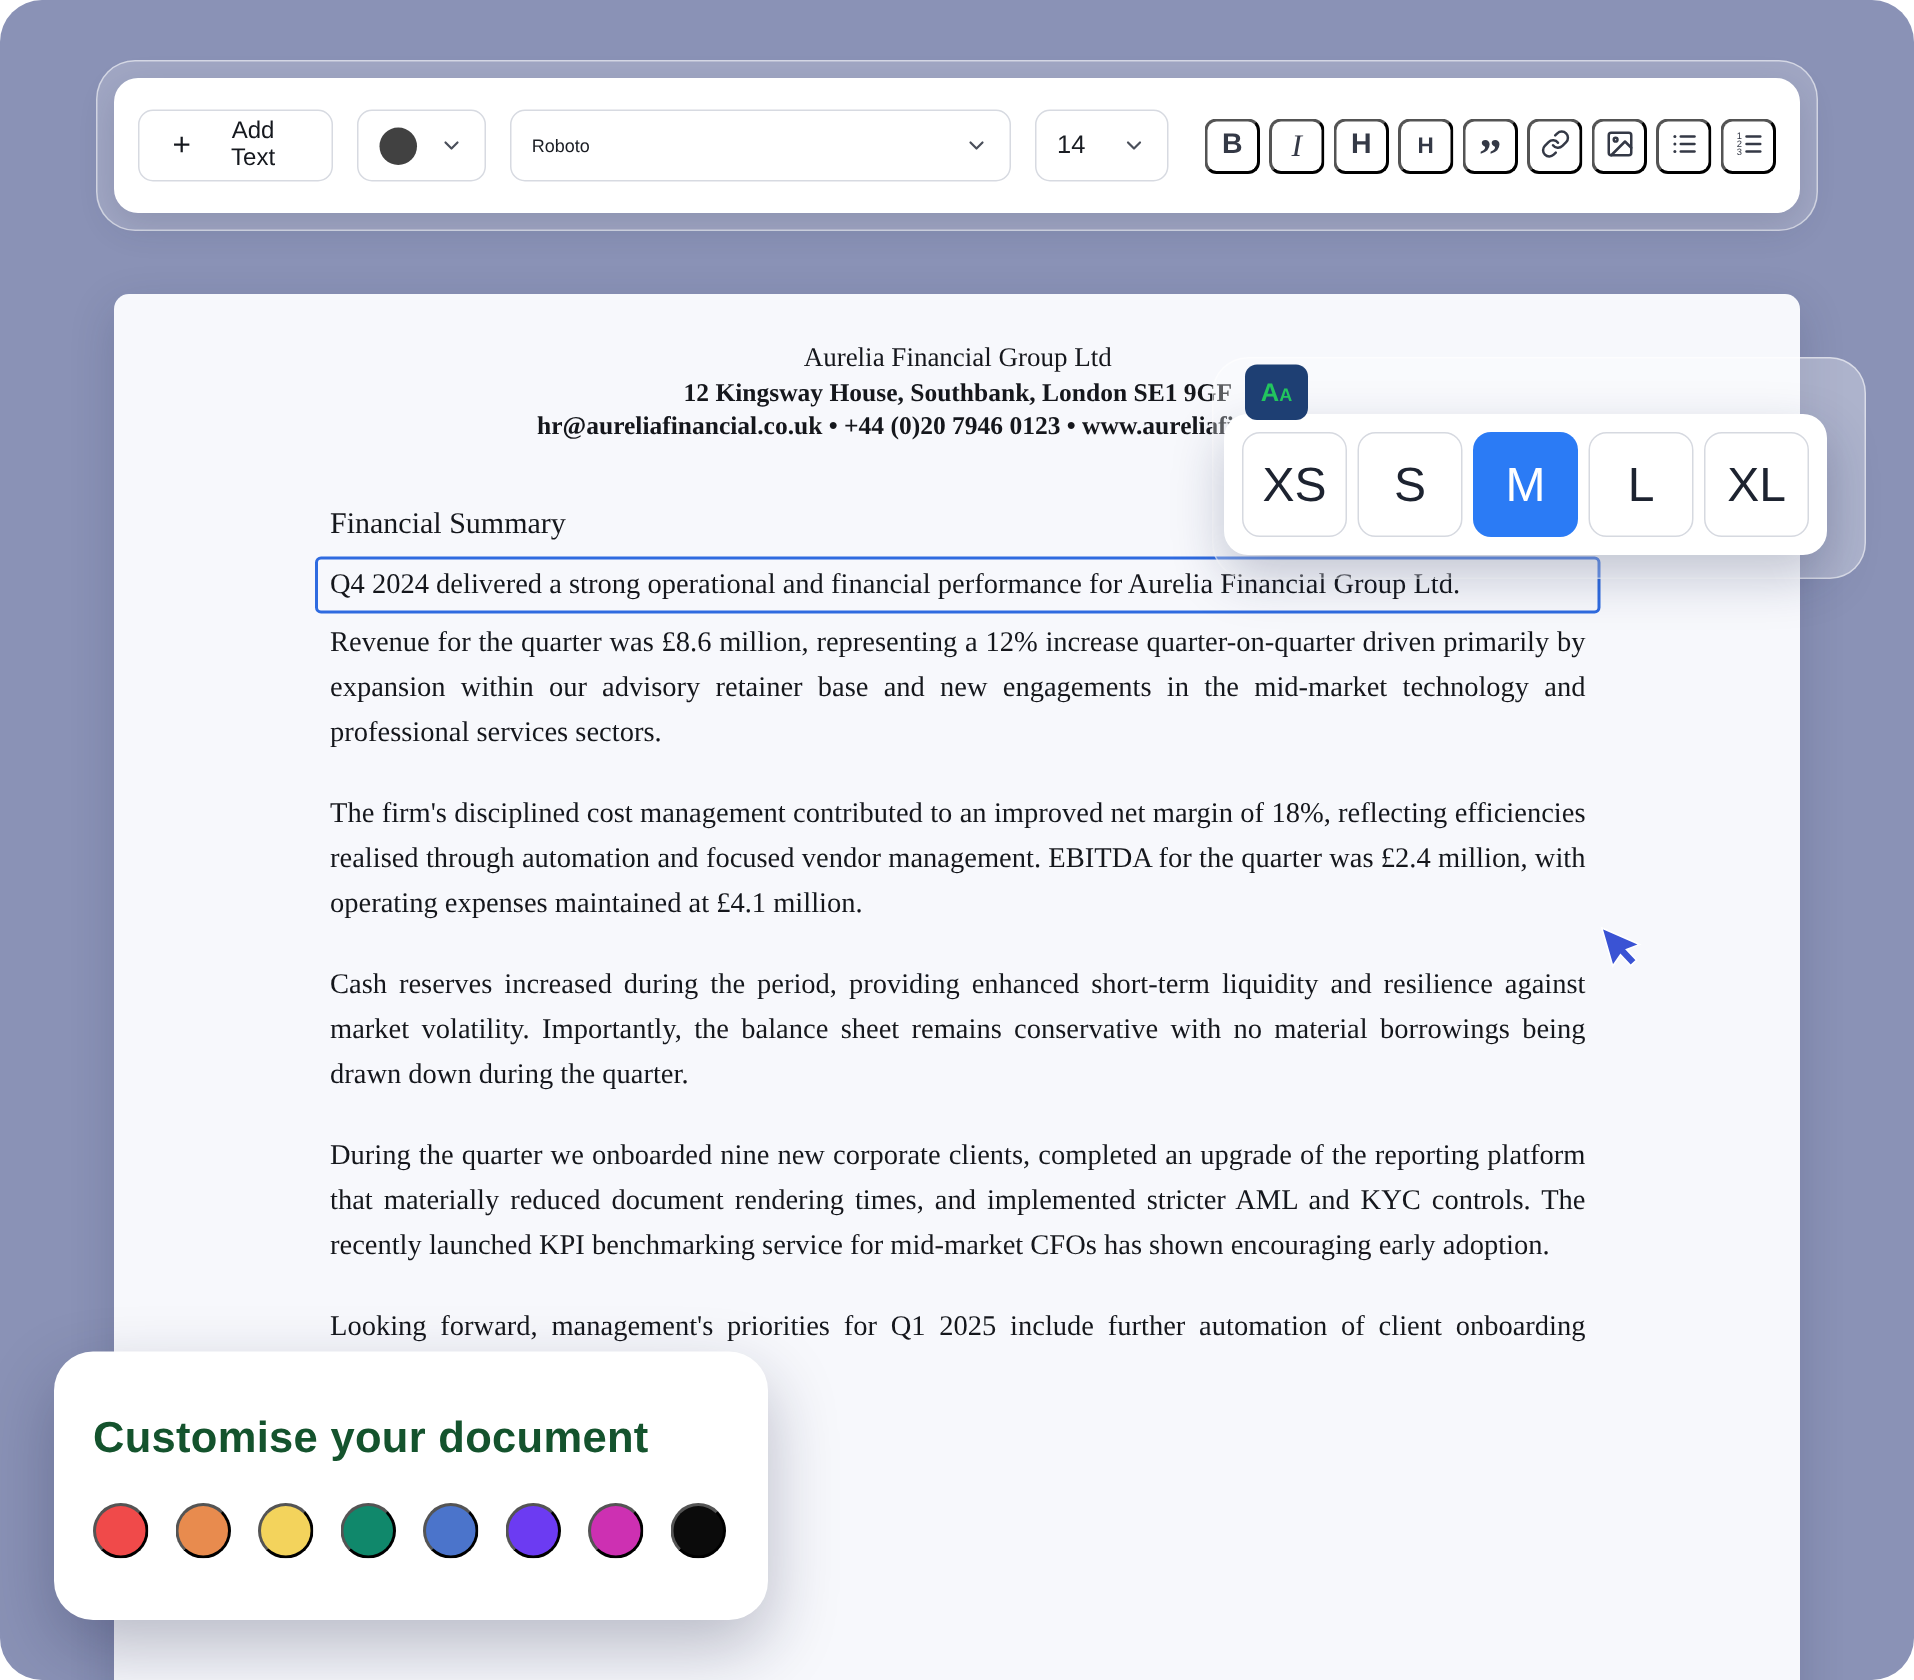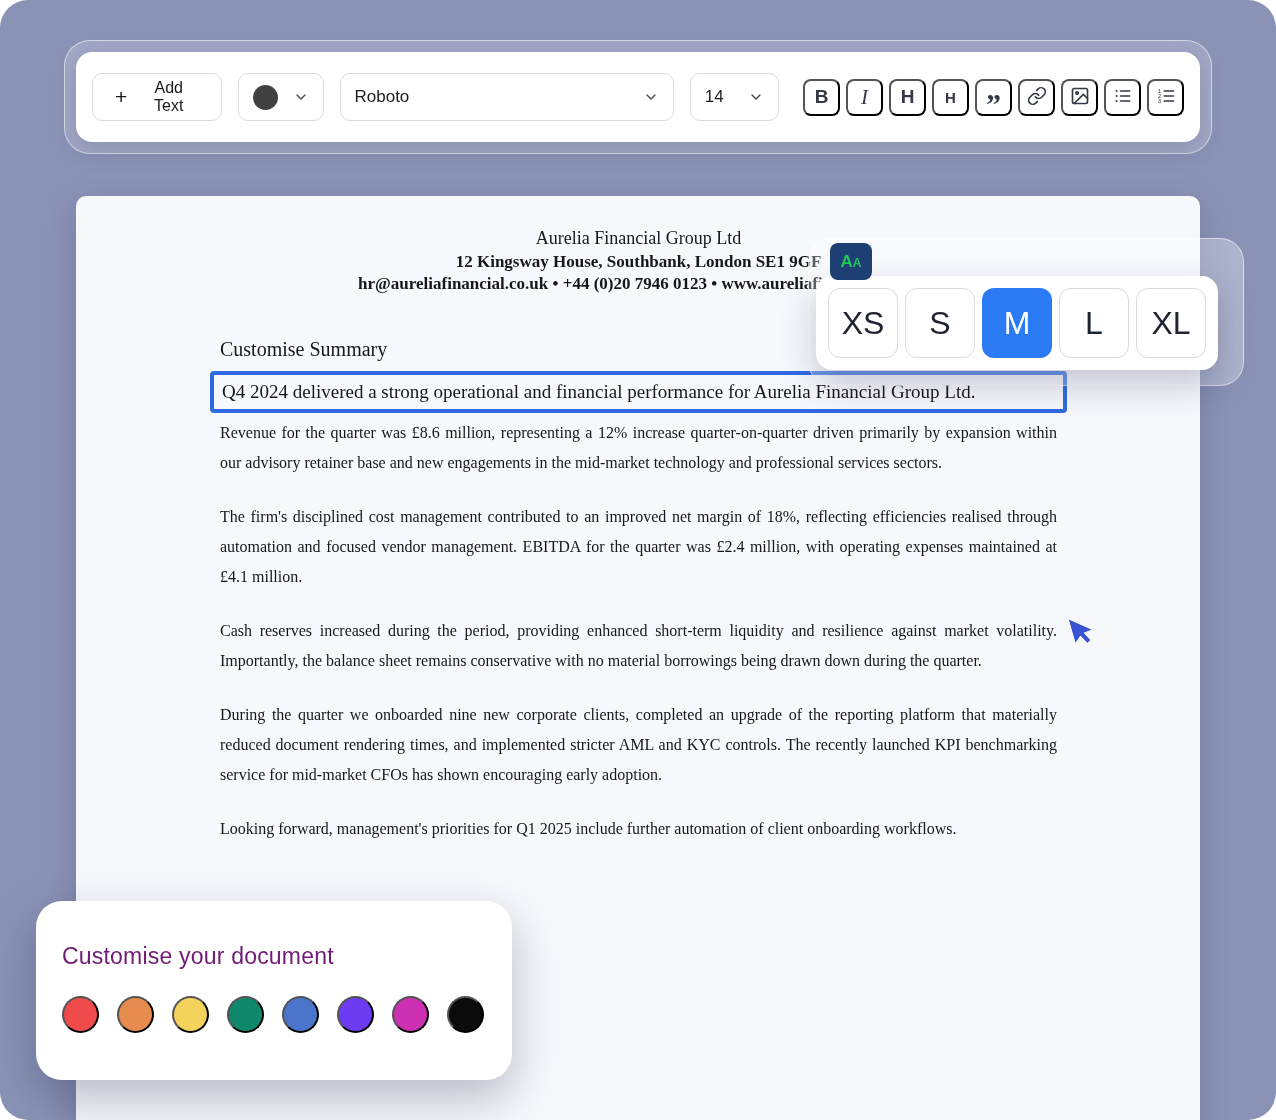--- a/index.html
+++ b/index.html
@@ -36,21 +36,21 @@
     font-size: 16px; color: #15181e;
   }
   .plus-glyph { font-size: 21px; line-height: 1; color: #15181e; margin-top: -2px; }
   .select {
     display: flex; align-items: center; justify-content: space-between;
     height: 48px; border: 1px solid #d7dae1; border-radius: 10px;
     background: #fff; padding: 0 14px; color: #1a1d23;
   }
   .color-select { width: 86px; }
   .swatch-circle { width: 25px; height: 25px; border-radius: 50%; background: #414141; }
-  .font-select { width: 338px; font-size: 17px; }
+  .font-select { width: 338px; font-size: 12px; }
   .size-select { width: 90px; font-size: 17px; }
   .chev svg { display: block; }
   .format-group { display: flex; align-items: center; gap: 6px; margin-left: 8px; }
   .icon-btn {
     width: 37px; height: 37px; display: flex; align-items: center; justify-content: center;
     color: #343946; border-radius: 8px; background: transparent;
   }
   .glyph-b { font-weight: 700; font-size: 19px; }
   .glyph-i { font-family: "Liberation Serif", serif; font-style: italic; font-size: 21px; }
   .glyph-h1 { font-weight: 600; font-size: 19px; }
@@ -64,25 +64,25 @@
     box-shadow: 0 10px 30px rgba(30,35,70,0.18);
     padding: 30px 143px 0 144px;
     font-family: "Liberation Serif", serif; color: #15171c;
   }
   .letterhead { text-align: center; }
   .lh-company { font-size: 18px; line-height: 25px; }
   .lh-line { font-size: 17px; line-height: 22px; font-weight: bold; }
   .doc-title { text-align: center; font-size: 31px; line-height: 40px; margin-top: 164px; }
   .doc-heading { font-size: 20px; line-height: 28px; margin-top: 40px; }
   .selection {
-    margin: 8px -10px 0; border: 4px solid #0f766e; border-radius: 4px;
+    margin: 8px -10px 0; border: 2px solid #0f766e; border-radius: 4px;
     padding: 3px 8px; font-size: 19px; line-height: 28px;
     white-space: nowrap; overflow: hidden;
   }
-  .para { font-size: 16px; line-height: 30px; text-align: justify; margin: 24px 0 0; }
+  .para { font-size: 19px; line-height: 30px; text-align: justify; margin: 24px 0 0; }
   .para.first { margin-top: 5px; }
 
   
   .picker-halo {
     position: absolute; left: 808px; top: 238px; width: 436px; height: 148px;
     border-radius: 24px; background: rgba(255,255,255,0.30);
     border: 1.5px solid rgba(255,255,255,0.55);
   }
   .size-picker {
     position: absolute; left: 816px; top: 276px; width: 402px; height: 94px;
@@ -103,21 +103,21 @@
     font-size: 17px; font-weight: 600; font-variant: small-caps;
   }
 
   
   .customise {
     position: absolute; left: 36px; top: 901px; width: 476px; height: 179px;
     background: #fff; border-radius: 26px;
     box-shadow: 0 18px 46px rgba(20,25,60,0.28);
     padding: 42px 26px 0;
   }
-  .customise-title { font-size: 23px; font-weight: 400; color: #701a75; letter-spacing: 0.2px; }
+  .customise-title { font-size: 29px; font-weight: 700; color: #14532d; letter-spacing: 0.2px; }
   .swatches { display: flex; gap: 18px; margin-top: 26px; }
   .swatch { width: 37px; height: 37px; border-radius: 50%; }
 
   
   .cursor { position: absolute; left: 1064px; top: 612px; transform: rotate(-16deg); }
 </style>
 </head>
 <body>
 
 <div class="canvas" style="background: rgb(138, 146, 182);">
@@ -216,21 +216,21 @@
     </div>
   </div>
 
   <div class="document">
     <div class="letterhead">
       <div class="lh-company">Aurelia Financial Group Ltd</div>
       <div class="lh-line">12 Kingsway House, Southbank, London SE1 9GF</div>
       <div class="lh-line">hr@aureliafinancial.co.uk  •  +44 (0)20 7946 0123  •  www.aureliafinancial.co.uk</div>
     </div>
 
-    <div class="doc-heading">Customise Summary</div>
+    <div class="doc-heading">Financial Summary</div>
 
     <div class="selection" style="border-color: rgb(47, 107, 224);">
       <span>Q4 2024 delivered a strong operational and financial performance for Aurelia Financial Group Ltd.</span>
     </div>
 
     <p class="para first">Revenue for the quarter was £8.6 million, representing a 12% increase quarter-on-quarter driven primarily by expansion within our advisory retainer base and new engagements in the mid-market technology and professional services sectors.</p>
     <p class="para">The firm's disciplined cost management contributed to an improved net margin of 18%, reflecting efficiencies realised through automation and focused vendor management. EBITDA for the quarter was £2.4 million, with operating expenses maintained at £4.1 million.</p>
     <p class="para">Cash reserves increased during the period, providing enhanced short-term liquidity and resilience against market volatility. Importantly, the balance sheet remains conservative with no material borrowings being drawn down during the quarter.</p>
     <p class="para">During the quarter we onboarded nine new corporate clients, completed an upgrade of the reporting platform that materially reduced document rendering times, and implemented stricter AML and KYC controls. The recently launched KPI benchmarking service for mid-market CFOs has shown encouraging early adoption.</p>
     <p class="para">Looking forward, management's priorities for Q1 2025 include further automation of client onboarding workflows.</p>

